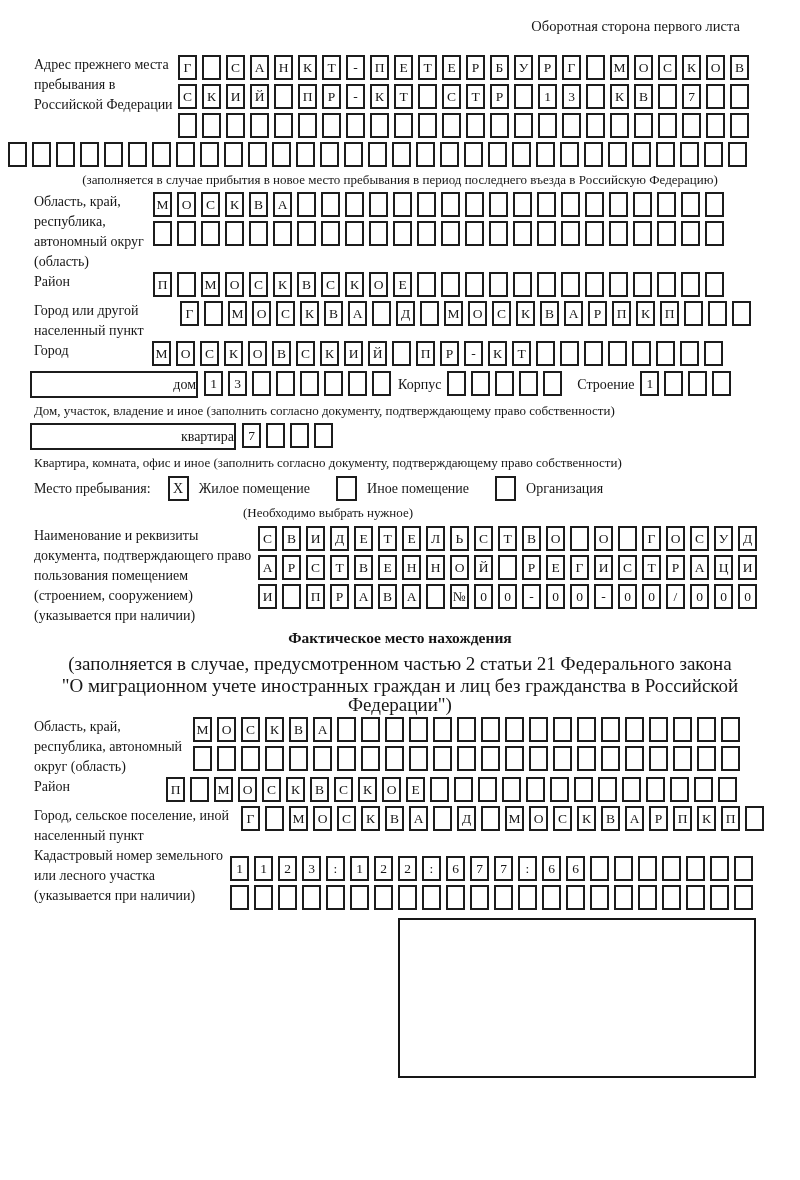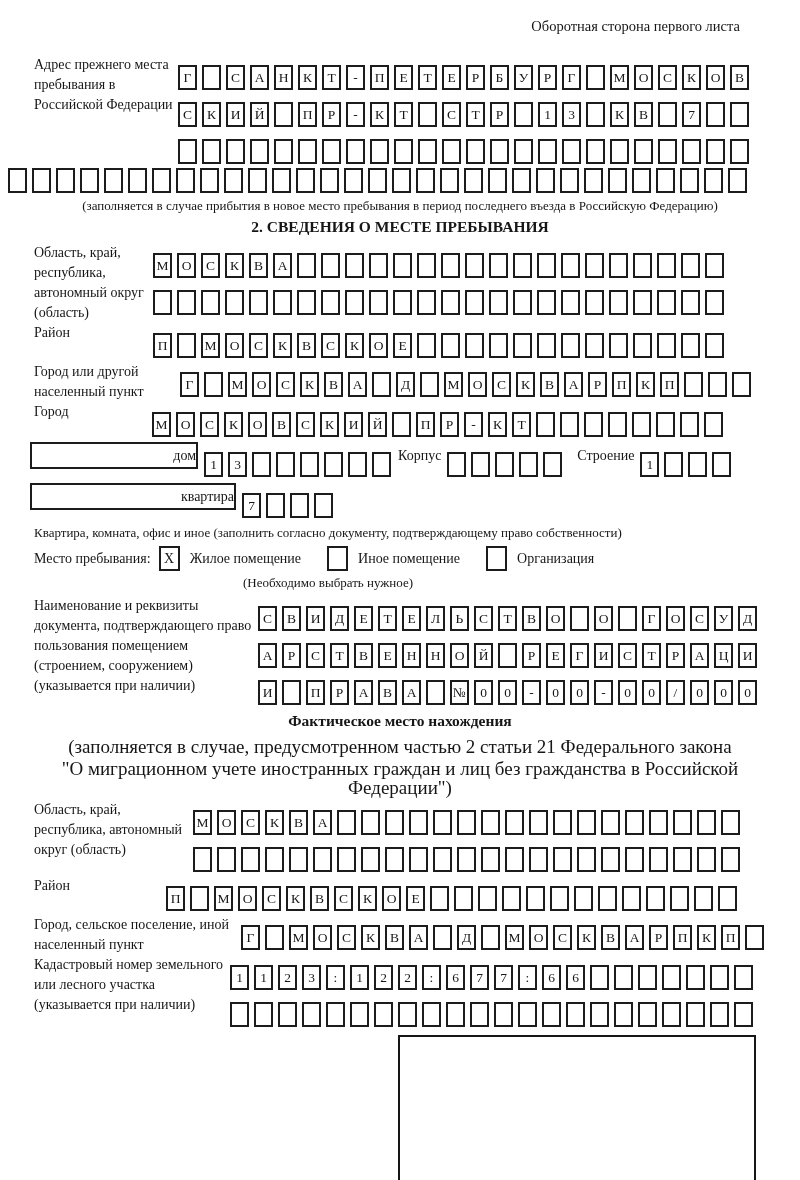--- a/index.html
+++ b/index.html
@@ -7,38 +7,38 @@
     width:800px;height:1180px;box-sizing:border-box;
     padding:6px 8px 0 8px;position:relative;overflow:hidden;
     background:#ffffff;color:#161616;
     font-family:"Liberation Serif","DejaVu Serif",serif;
   }
   .corner{text-align:right;padding-right:52px;font-size:14.5px;margin:12px 0 20px 0;}
   .frow{display:flex;align-items:flex-start;}
   .flabel{flex:0 0 auto;box-sizing:border-box;padding-left:26px;font-size:14px;line-height:20px;}
   .w170{width:170px}.w145{width:145px}.w172{width:172px}.w144{width:144px}
   .w250{width:250px}.w185{width:185px}.w158{width:158px}.w233{width:233px}.w222{width:222px}
-  .cellrow{white-space:nowrap;height:27px;margin-bottom:2px;margin-top:10px;}
+  .cellrow{white-space:nowrap;height:27px;margin-bottom:2px;}
   .cell{
     display:inline-block;width:19px;height:25px;box-sizing:border-box;
     border:2px solid #1c1c1c;margin-right:5px;text-align:center;
     font-size:13.5px;line-height:21px;vertical-align:top;background:#fff;
   }
   .fullrow{margin:0 0 2px 0;}
   .note{font-size:13px;text-align:center;margin:1px 0 4px 0;line-height:17px;}
   .title{font-weight:bold;font-size:15.5px;text-align:center;margin:3px 0 7px 0;}
   .caption{font-size:13px;padding-left:26px;margin:0 0 3px 0;line-height:18px;}
   .bigbox{
     flex:0 0 auto;box-sizing:border-box;height:27px;border:2px solid #1c1c1c;
     text-align:right;font-size:14px;line-height:24px;margin-right:6px;background:#fff;
   }
   .houserow{margin:1px 0 2px 22px;}
   .inlabel{font-size:14px;line-height:27px;margin:0 6px 0 2px;}
   .stayrow{margin:2px 0 1px 0;height:28px;}
-  .staylabel{padding-left:26px;font-size:14px;line-height:27px;margin-right:8px;}
+  .staylabel{padding-left:26px;font-size:14px;line-height:27px;margin-right:17px;}
   .cbox{
     display:inline-block;width:21px;height:25px;box-sizing:border-box;margin-top:1px;
     border:2px solid #1c1c1c;text-align:center;font-size:14px;line-height:21px;background:#fff;
   }
   .olabel{font-size:14px;line-height:27px;margin:0 26px 0 10px;}
   .choose{font-size:13px;margin:0 0 5px 190px;width:260px;text-align:center;line-height:17px;}
   .s3notes{font-size:19px;text-align:center;line-height:19px;margin-bottom:3px;}
   .stamp{width:358px;height:160px;box-sizing:border-box;border:2px solid #161616;margin:4px 0 0 390px;background:#fff;}
   .stampcap{width:410px;margin:5px 0 0 368px;text-align:center;font-size:13px;line-height:19px;}
 </style>
@@ -53,21 +53,20 @@
     <div class="flabel w170">Адрес прежнего места пребывания в Российской Федерации</div>
     <div>
       <div class="cellrow"><span class="cell">Г</span><span class="cell"></span><span class="cell">С</span><span class="cell">А</span><span class="cell">Н</span><span class="cell">К</span><span class="cell">Т</span><span class="cell">-</span><span class="cell">П</span><span class="cell">Е</span><span class="cell">Т</span><span class="cell">Е</span><span class="cell">Р</span><span class="cell">Б</span><span class="cell">У</span><span class="cell">Р</span><span class="cell">Г</span><span class="cell"></span><span class="cell">М</span><span class="cell">О</span><span class="cell">С</span><span class="cell">К</span><span class="cell">О</span><span class="cell">В</span></div>
       <div class="cellrow"><span class="cell">С</span><span class="cell">К</span><span class="cell">И</span><span class="cell">Й</span><span class="cell"></span><span class="cell">П</span><span class="cell">Р</span><span class="cell">-</span><span class="cell">К</span><span class="cell">Т</span><span class="cell"></span><span class="cell">С</span><span class="cell">Т</span><span class="cell">Р</span><span class="cell"></span><span class="cell">1</span><span class="cell">3</span><span class="cell"></span><span class="cell">К</span><span class="cell">В</span><span class="cell"></span><span class="cell">7</span><span class="cell"></span><span class="cell"></span></div>
       <div class="cellrow"><span class="cell"></span><span class="cell"></span><span class="cell"></span><span class="cell"></span><span class="cell"></span><span class="cell"></span><span class="cell"></span><span class="cell"></span><span class="cell"></span><span class="cell"></span><span class="cell"></span><span class="cell"></span><span class="cell"></span><span class="cell"></span><span class="cell"></span><span class="cell"></span><span class="cell"></span><span class="cell"></span><span class="cell"></span><span class="cell"></span><span class="cell"></span><span class="cell"></span><span class="cell"></span><span class="cell"></span></div>
     </div>
   </div>
   <div class="cellrow fullrow"><span class="cell"></span><span class="cell"></span><span class="cell"></span><span class="cell"></span><span class="cell"></span><span class="cell"></span><span class="cell"></span><span class="cell"></span><span class="cell"></span><span class="cell"></span><span class="cell"></span><span class="cell"></span><span class="cell"></span><span class="cell"></span><span class="cell"></span><span class="cell"></span><span class="cell"></span><span class="cell"></span><span class="cell"></span><span class="cell"></span><span class="cell"></span><span class="cell"></span><span class="cell"></span><span class="cell"></span><span class="cell"></span><span class="cell"></span><span class="cell"></span><span class="cell"></span><span class="cell"></span><span class="cell"></span><span class="cell"></span></div>
   <div class="note">(заполняется в случае прибытия в новое место пребывания в период последнего въезда в Российскую Федерацию)</div>
 
-  <div class="title">2. СВЕДЕНИЯ О МЕСТЕ ПРЕБЫВАНИЯ</div>
 
   <div class="frow">
     <div class="flabel w145">Область, край, республика, автономный округ (область)</div>
     <div>
       <div class="cellrow"><span class="cell">М</span><span class="cell">О</span><span class="cell">С</span><span class="cell">К</span><span class="cell">В</span><span class="cell">А</span><span class="cell"></span><span class="cell"></span><span class="cell"></span><span class="cell"></span><span class="cell"></span><span class="cell"></span><span class="cell"></span><span class="cell"></span><span class="cell"></span><span class="cell"></span><span class="cell"></span><span class="cell"></span><span class="cell"></span><span class="cell"></span><span class="cell"></span><span class="cell"></span><span class="cell"></span><span class="cell"></span></div>
       <div class="cellrow"><span class="cell"></span><span class="cell"></span><span class="cell"></span><span class="cell"></span><span class="cell"></span><span class="cell"></span><span class="cell"></span><span class="cell"></span><span class="cell"></span><span class="cell"></span><span class="cell"></span><span class="cell"></span><span class="cell"></span><span class="cell"></span><span class="cell"></span><span class="cell"></span><span class="cell"></span><span class="cell"></span><span class="cell"></span><span class="cell"></span><span class="cell"></span><span class="cell"></span><span class="cell"></span><span class="cell"></span></div>
     </div>
   </div>
 
   <div class="frow">
@@ -86,20 +85,21 @@
   </div>
 
   <div class="frow houserow">
     <div class="bigbox" style="width:168px">дом</div>
     <span class="cellrow"><span class="cell">1</span><span class="cell">3</span><span class="cell"></span><span class="cell"></span><span class="cell"></span><span class="cell"></span><span class="cell"></span><span class="cell"></span></span>
     <span class="inlabel">Корпус</span>
     <span class="cellrow"><span class="cell"></span><span class="cell"></span><span class="cell"></span><span class="cell"></span><span class="cell"></span></span>
     <span class="inlabel" style="margin-left:10px">Строение</span>
     <span class="cellrow"><span class="cell">1</span><span class="cell"></span><span class="cell"></span><span class="cell"></span></span>
   </div>
+  <div class="caption">Дом, участок, владение и иное (заполнить согласно документу, подтверждающему право собственности)</div>
 
   <div class="frow houserow">
     <div class="bigbox" style="width:206px">квартира</div>
     <span class="cellrow"><span class="cell">7</span><span class="cell"></span><span class="cell"></span><span class="cell"></span></span>
   </div>
   <div class="caption">Квартира, комната, офис и иное (заполнить согласно документу, подтверждающему право собственности)</div>
 
   <div class="frow stayrow">
     <span class="staylabel">Место пребывания:</span>
     <span class="cbox">X</span>

